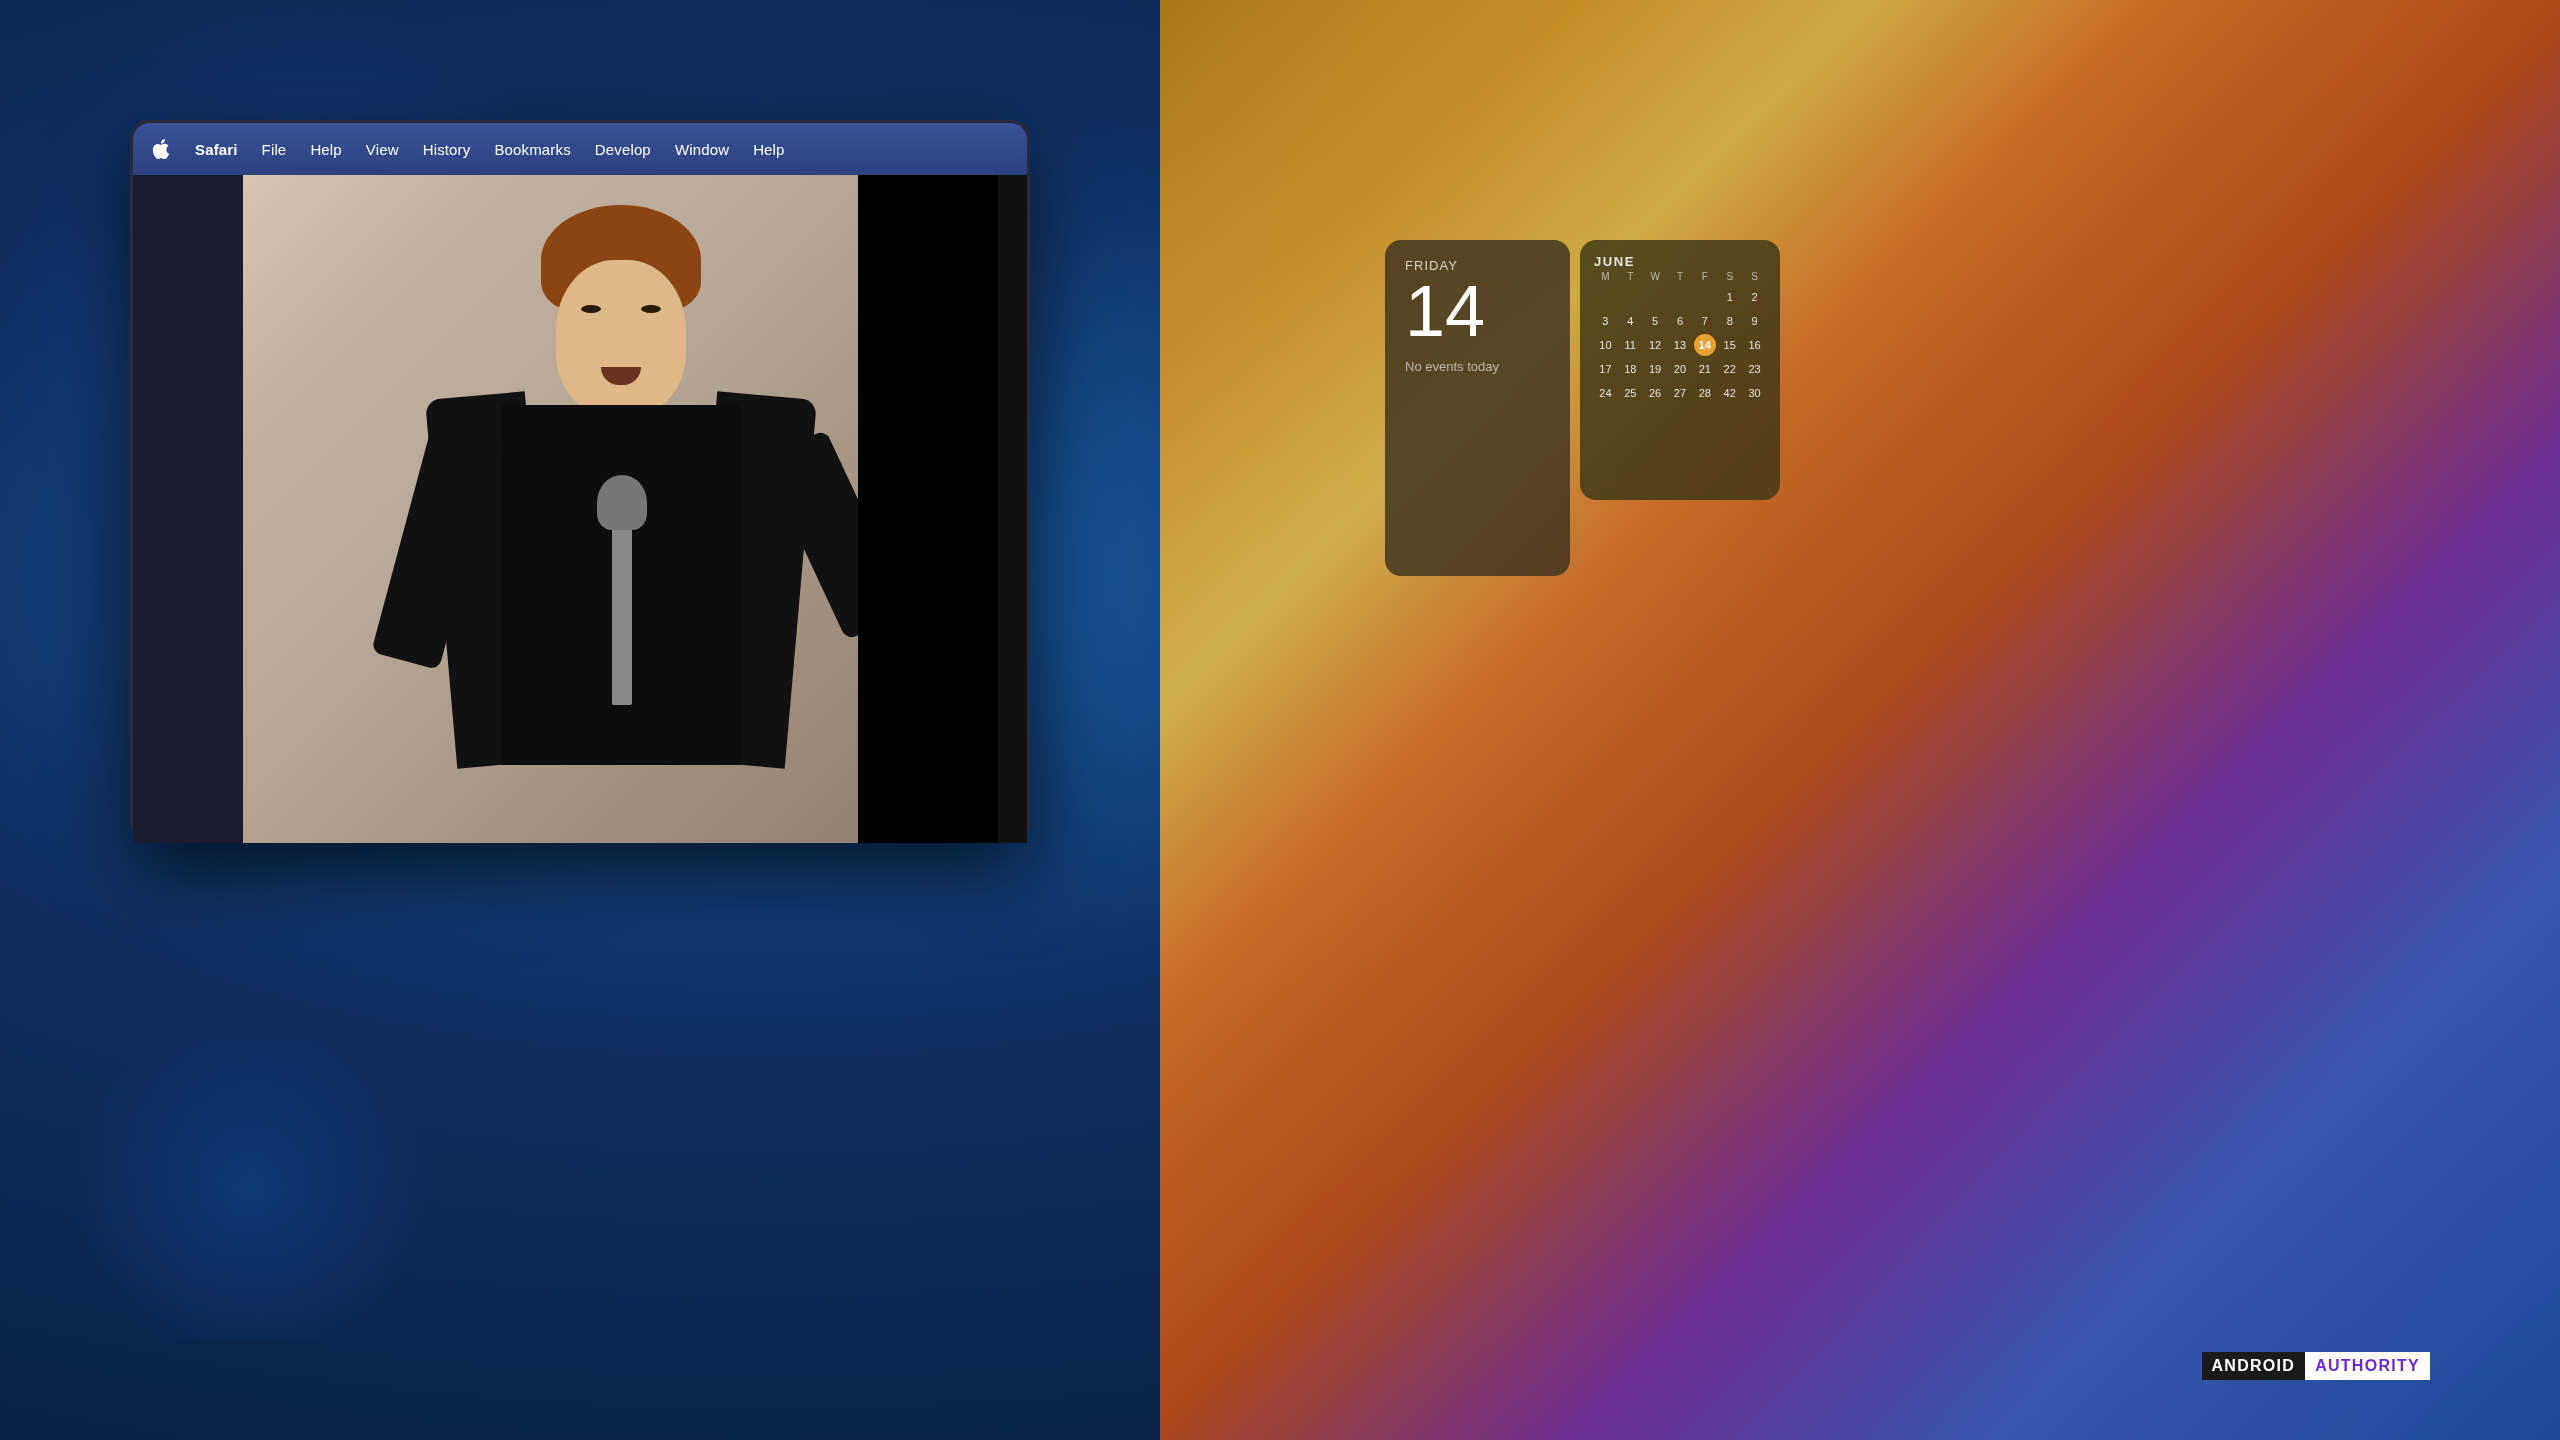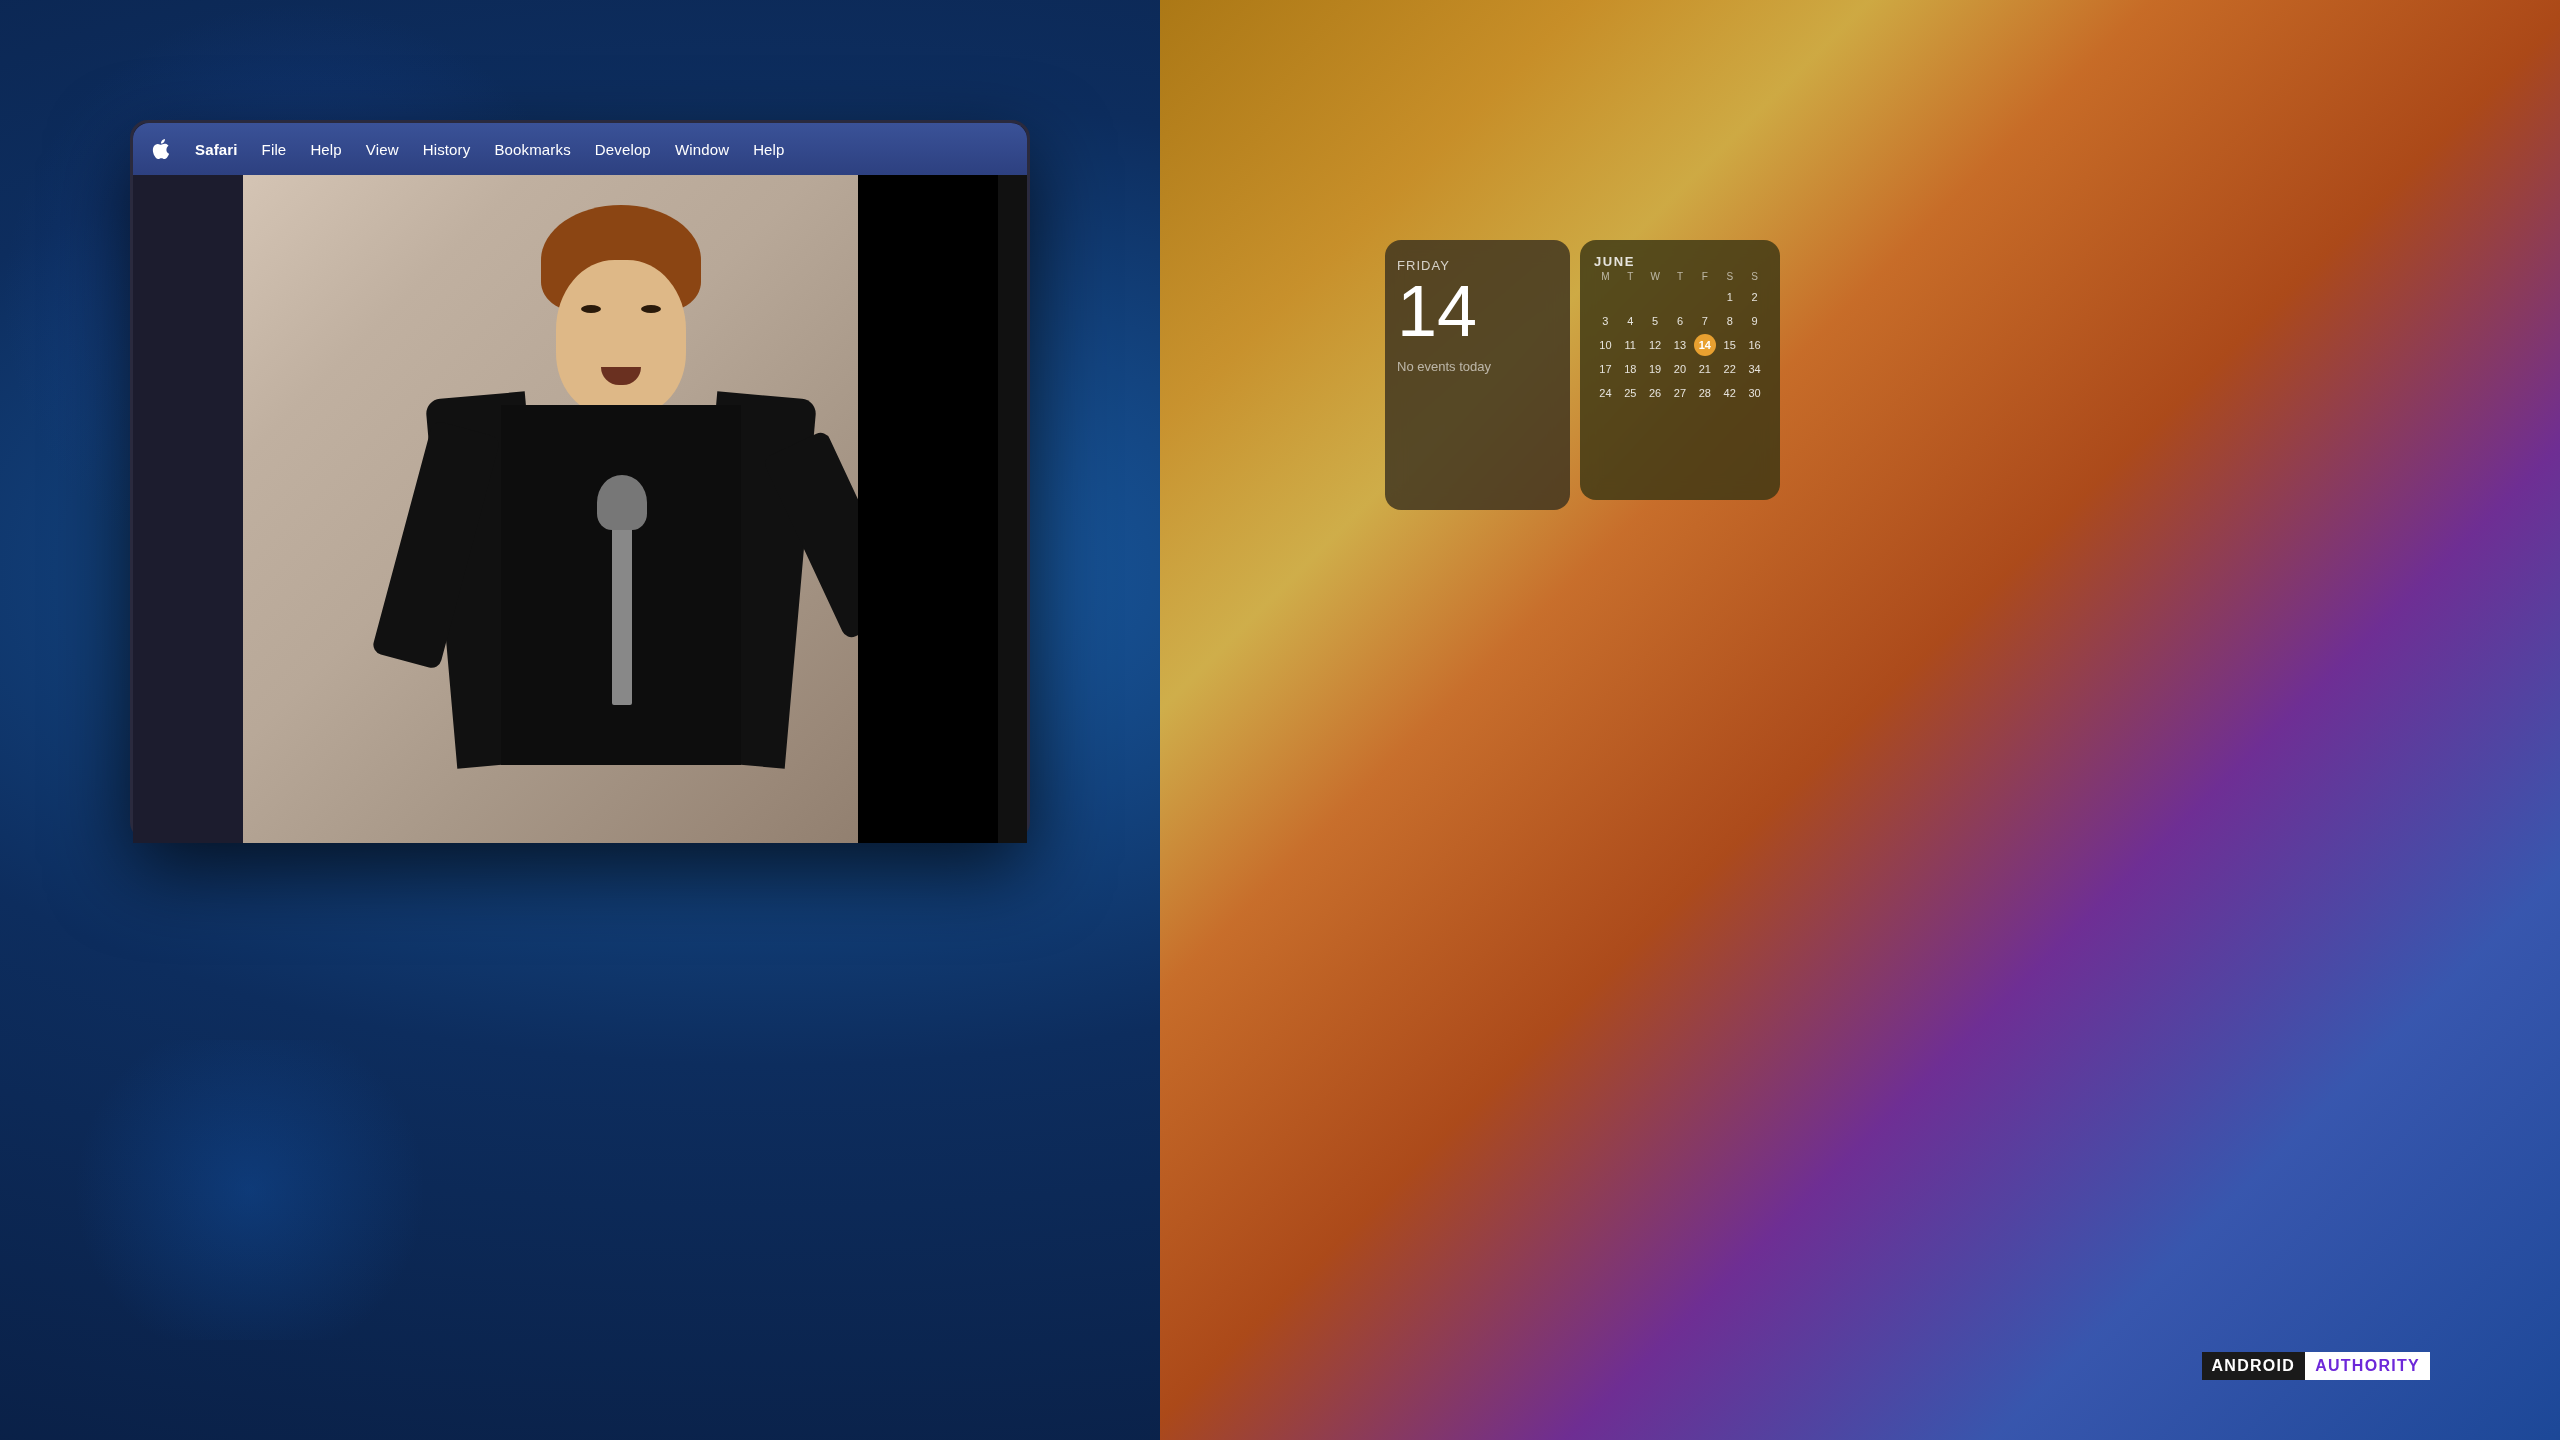--- a/index.html
+++ b/index.html
@@ -197,24 +197,24 @@
       height: 668px;
       background: #000;
     }
 
     
     .calendar-widget {
       position: absolute;
       right: 990px;
       top: 240px;
       width: 185px;
-      height: 270px;
+      height: 336px;
       background: rgba(60, 50, 30, 0.82);
       border-radius: 16px;
-      padding: 18px 12px;
+      padding: 18px 20px;
       backdrop-filter: blur(10px);
     }
 
     .cal-day-name {
       color: rgba(255,255,255,0.75);
       font-size: 13px;
       font-weight: 500;
       letter-spacing: 0.08em;
       text-transform: uppercase;
     }
@@ -455,21 +455,21 @@
     <div class="cal-cell today">14</div>
     <div class="cal-cell">15</div>
     <div class="cal-cell">16</div>
 
     <div class="cal-cell">17</div>
     <div class="cal-cell">18</div>
     <div class="cal-cell">19</div>
     <div class="cal-cell">20</div>
     <div class="cal-cell">21</div>
     <div class="cal-cell">22</div>
-    <div class="cal-cell">34</div>
+    <div class="cal-cell">23</div>
 
     <div class="cal-cell">24</div>
     <div class="cal-cell">25</div>
     <div class="cal-cell">26</div>
     <div class="cal-cell">27</div>
     <div class="cal-cell">28</div>
     <div class="cal-cell">42</div>
     <div class="cal-cell">30</div>
   </div>
 </div>

